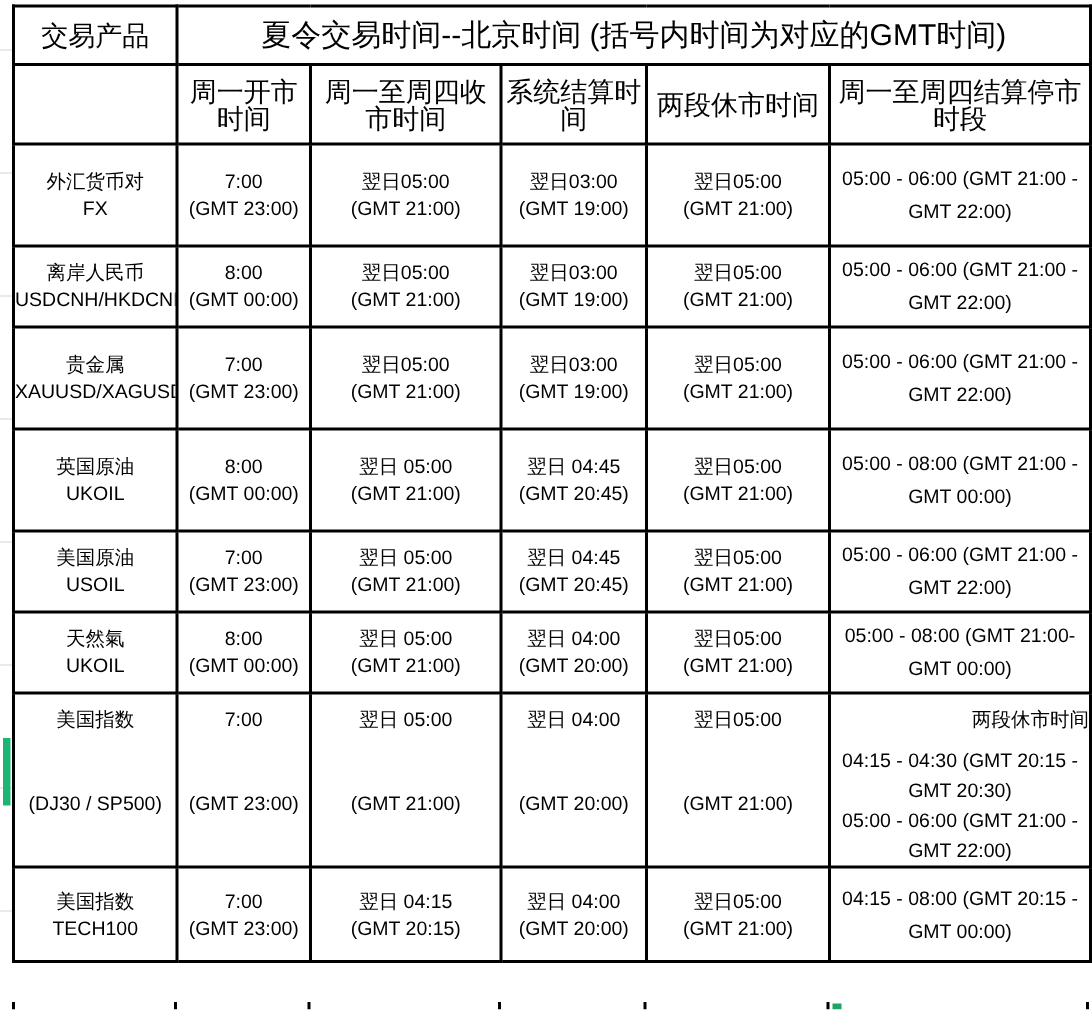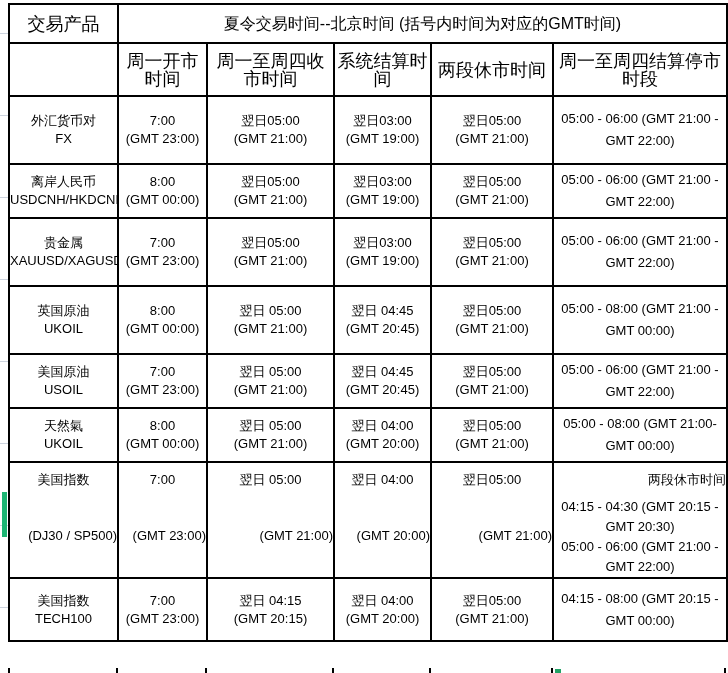--- a/index.html
+++ b/index.html
@@ -31,28 +31,28 @@
   col.c1 { width: 109px; } col.c2 { width: 89px; }  col.c3 { width: 127px; }
   col.c4 { width: 97px; }  col.c5 { width: 122px; } col.c6 { width: 174px; }
 
   tr.r-title  { height: 39px; }
   tr.r-head   { height: 53px; }
   tr.h68      { height: 68px; }
   tr.h67      { height: 54px; }
   tr.r-dj     { height: 113px; }
   tr.r-tech   { height: 63px; }
 
-  .title-cell { font-size: 16px; }
+  .title-cell { font-size: 20px; }
   .head-cell  { font-size: 18px; }
 
   .l1, .l2 { display: block; line-height: 18px; }
   .l2 { }
 
   tr.r-dj td.vtop { vertical-align: top; padding-top: 8px; }
-  tr.r-dj td.vtop .l2 { margin-top: 38px; text-align: right; }
+  tr.r-dj td.vtop .l2 { margin-top: 38px; }
 
   .halt { line-height: 22px; padding: 0 3px; }
 
   .halt-multi { padding: 0 3px; }
   .halt-title { display: block; line-height: 18px; margin-bottom: 8px; text-align: right; }
   .halt-period { display: block; line-height: 20px; }
 
   
   .below-strip { position: absolute; left: 8px; top: 668px; width: 718px; height: 5px; background: #fff; }
   .below-strip .tick { position: absolute; top: 0; width: 2px; height: 5px; background: #000; }

